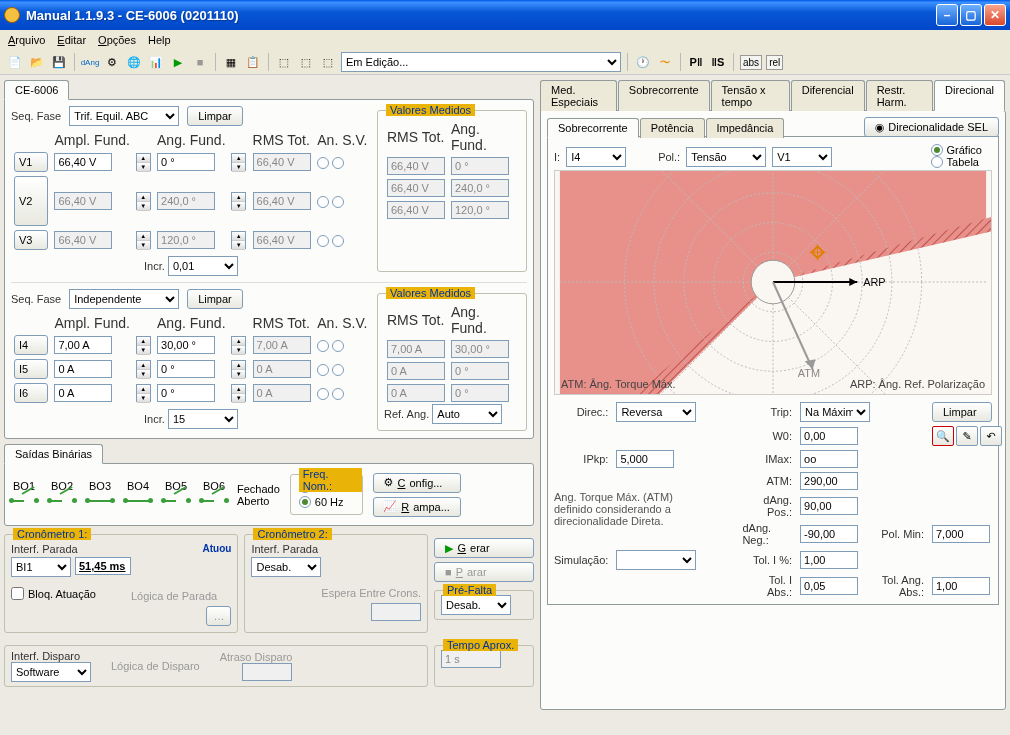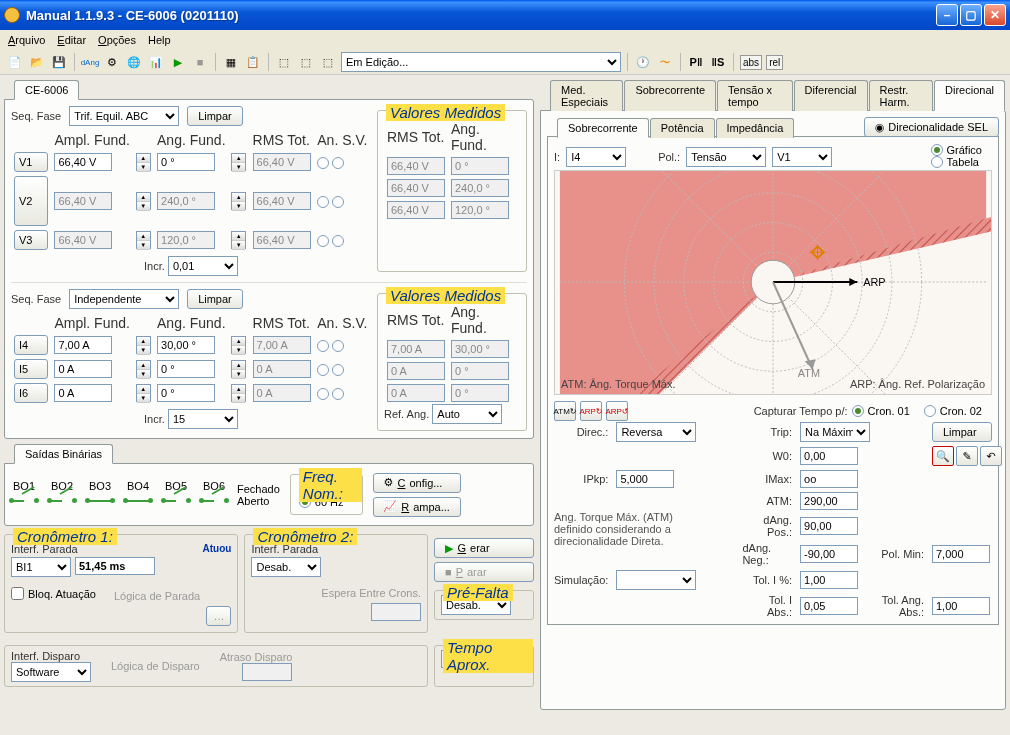--- a/index.html
+++ b/index.html
@@ -25,28 +25,28 @@
 .combo { border: 1px solid #7f9db9; background: white; height: 20px; padding: 1px 0; display: inline-flex; align-items: center; }
 .combo select { border: none; outline: none; font-size: 11px; background: transparent; }
 .abs-rel { font-size: 10px; padding: 1px 2px; border: 1px solid #999; background: #f4f4f0; }
 
 
 .main { display: flex; padding: 4px; gap: 6px; height: 660px; }
 .left-col { width: 530px; display: flex; flex-direction: column; gap: 4px; }
 .right-col { flex: 1; display: flex; flex-direction: column; gap: 4px; }
 
 
-.tab-header { display: flex; margin-left: 10px; }
+.tab-header { display: flex; }
 .tab { padding: 3px 10px; background: #ece9d8; border: 1px solid #919b9c; border-bottom: none; border-radius: 3px 3px 0 0; margin-right: 1px; cursor: pointer; position: relative; top: 1px; }
 .tab.active { background: #fcfcfa; z-index: 2; border-bottom: 1px solid #fcfcfa; }
 .panel { border: 1px solid #919b9c; background: #fcfcfa; padding: 6px; border-radius: 0 3px 3px 3px; }
 
 
 .group { border: 1px solid #c0c0b0; border-radius: 3px; padding: 8px 6px 6px; margin: 4px 0; position: relative; }
-.group-title { position: absolute; top: -7px; left: 8px; background: #fde047; padding: 0 4px; color: #003399; font-size: 15px; font-style: italic; }
+.group-title { position: absolute; top: -7px; left: 8px; background: #eab308; padding: 0 4px; color: #003399; font-size: 11px; }
 
 
 .ftable { display: table; width: 100%; }
 .frow { display: table-row; }
 .fcell { display: table-cell; padding: 2px 3px; vertical-align: middle; }
 .hdr { font-size: 14px; color: #333; text-align: left; }
 
 
 input[type="text"] { border: 1px solid #7f9db9; padding: 2px 3px; width: 58px; background: white; height: 18px; }
 input[type="text"]:disabled { background: #f0f0f0; color: #888; }
@@ -412,28 +412,28 @@
       <div class="group" style="flex:1.3">
         <div class="group-title">Cronômetro 1:</div>
         <div style="display:flex;justify-content:space-between">
             <span class="lbl">Interf. Parada</span>
             <span class="atuou">Atuou</span>
           </div>
         <div style="display:flex;gap:4px;margin-top:2px">
           <div class="combo" style="width:60px">
               <select style="width:100%"><option>BI1</option></select>
             </div>
-          <input type="text" style="width: 80px; font-weight: bold;" value="51,45 ms">
+          <input type="text" style="width: 56px; font-weight: bold; text-decoration: underline;" value="51,45 ms">
         </div>
         <div style="margin-top:10px">
           <label class="check">
               <input type="checkbox" style="">
               <span>Bloq. Atuação</span>
             </label>
-          <span style="color:#999;margin-left:15px">Lógica de Parada</span>
+          <span style="color:#999;margin-left:32px">Lógica de Parada</span>
         </div>
         <div style="margin-top:4px;text-align:right"><button class="btn" style="padding:2px 6px;color:#999">…</button></div>
       </div>
       <div class="group" style="flex:1">
         <div class="group-title">Cronômetro 2:</div>
         <div><span class="lbl">Interf. Parada</span></div>
         <div style="margin-top:2px"><div class="combo" style="width:70px">
               <select style="width:100%"><option>Desab.</option></select>
             </div></div>
         <div style="margin-top:10px;color:#999;text-align:right">Espera Entre Crons.</div>
@@ -560,37 +560,22 @@
                   <line x1="-8" y1="0" x2="8" y2="0" stroke="#e08000"></line>
                   <line x1="0" y1="-8" x2="0" y2="8" stroke="#e08000"></line>
                 </g>
             </svg>
             <div class="chart-legend">
               <span>ATM: Âng. Torque Máx.</span>
               <span>ARP: Âng. Ref. Polarização</span>
             </div>
           </div>
 
-          <div style="display:flex;align-items:center;gap:4px;margin-top:6px">
-            <button class="small-icon-btn" style="font-size:8px">ATM↻</button>
-            <button class="small-icon-btn" style="font-size:8px;color:#c00">ARP↻</button>
-            <button class="small-icon-btn" style="font-size:8px;color:#c00">ARP↺</button>
-            <div style="flex:1"></div>
-            <span class="lbl">Capturar Tempo p/:</span>
-            <label class="rlabel">
-                <span class="radio-circle on"></span>
-                <span>Cron. 01</span>
-              </label>
-            <label class="rlabel">
-                <span class="radio-circle"></span>
-                <span>Cron. 02</span>
-              </label>
-          </div>
-
-          <div style="display:grid;grid-template-columns:auto 80px 30px auto 70px auto 60px;gap:4px 8px;align-items:center;margin-top:1px">
+
+          <div style="display:grid;grid-template-columns:auto 80px 30px auto 70px auto 60px;gap:4px 8px;align-items:center;margin-top:7px">
             <span class="lbl" style="text-align:right">Direc.:</span>
             <div class="combo">
                 <select style="width:100%"><option>Reversa</option></select>
               </div>
             <span></span>
             <span class="lbl" style="text-align:right">Trip:</span>
             <div class="combo" style="grid-column:span 1">
                 <select style="width:100%"><option>Na Máxima</option></select>
               </div>
             <span></span>

